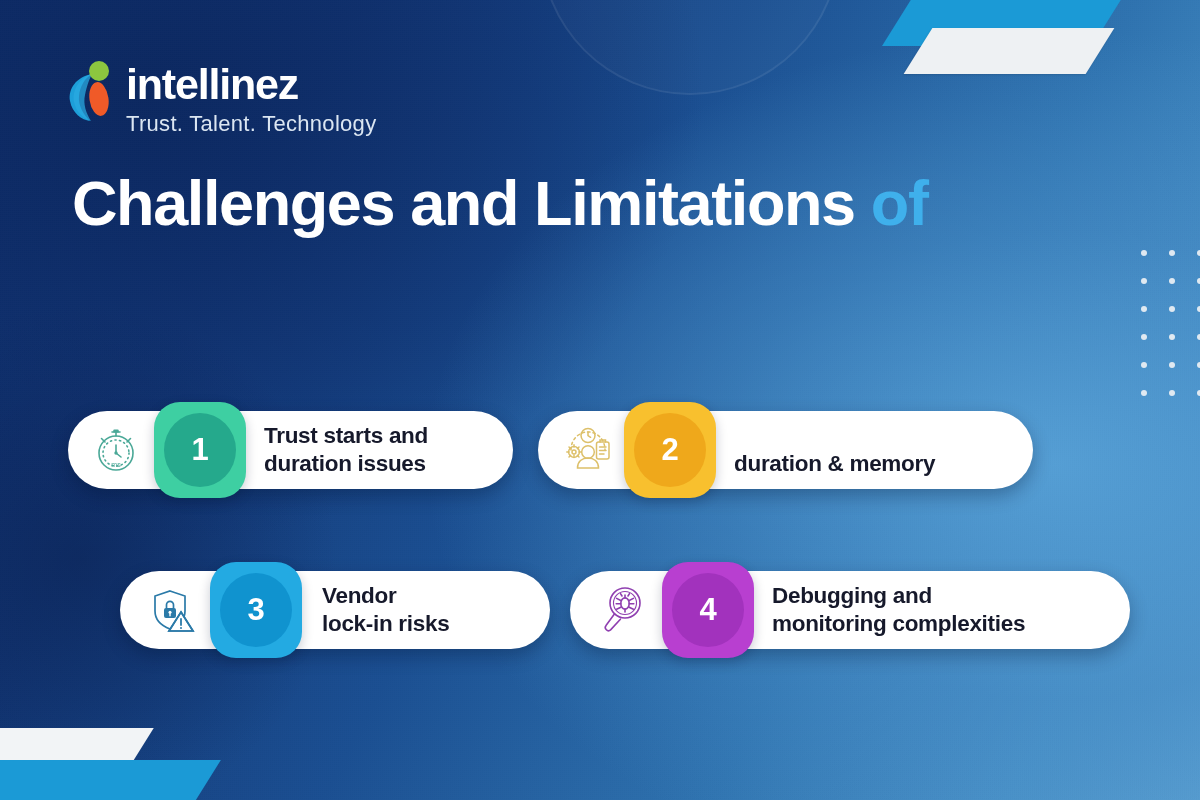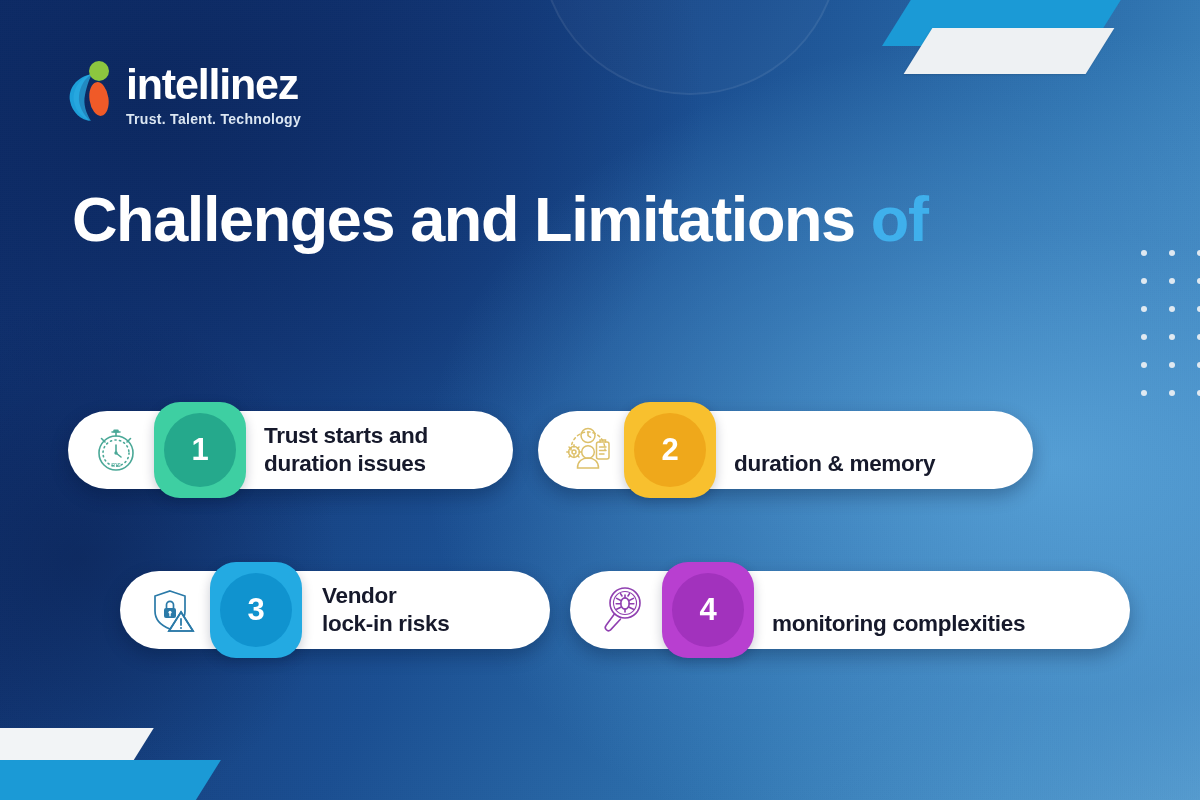--- a/index.html
+++ b/index.html
@@ -92,27 +92,27 @@
     position:absolute; left:66px; top:58px;
     display:flex; align-items:flex-start;
   }
   #logo .mark { width:56px; height:66px; flex:0 0 auto; }
   #logo .wordwrap { margin-left:4px; margin-top:5px; }
   #logo .word {
     font-size:43px; font-weight:700; color:#ffffff;
     letter-spacing:-1.2px; line-height:1; white-space:nowrap;
   }
   #logo .tag {
-    font-size:14px; color:#dbe6f2; letter-spacing:.3px;
-    margin-top:5px; white-space:nowrap; font-weight:700;
+    font-size:22px; color:#dbe6f2; letter-spacing:.3px;
+    margin-top:5px; white-space:nowrap; font-weight:400;
   }
 
   
   #headline {
-    position:absolute; left:72px; top:180px; width:1070px;
+    position:absolute; left:72px; top:164px; width:1070px;
     font-size:63px; font-weight:800; line-height:1.26;
     letter-spacing:-1.4px;
     color:#ffffff;
   }
   #headline .accent { color:#3fb0ec; }
 
   
   .card {
     position:absolute;
     height:78px;
@@ -294,18 +294,18 @@
         <path d="M29 14v-3M26 12l-1.5-2.4M32 12l1.5-2.4"></path>
         <path d="M24.8 16.5 L20.6 14.4M24.8 19.8 L20.2 19.8M24.8 23.2 L20.6 25.2"></path>
         <path d="M33.2 16.5 L37.4 14.4M33.2 19.8 L37.8 19.8M33.2 23.2 L37.4 25.2"></path>
         <path d="M29 25v3"></path>
       </svg>
     </span>
     <span class="badge" style="background:#b83fd0">
       <span class="inner" style="background:#a232bd">4</span>
     </span>
     <span class="ctext">
-      <br>
+      <span>Debugging and</span><br>
       <span>monitoring complexities</span>
     </span>
   </div>
 
 </div>
 
 </body></html>

